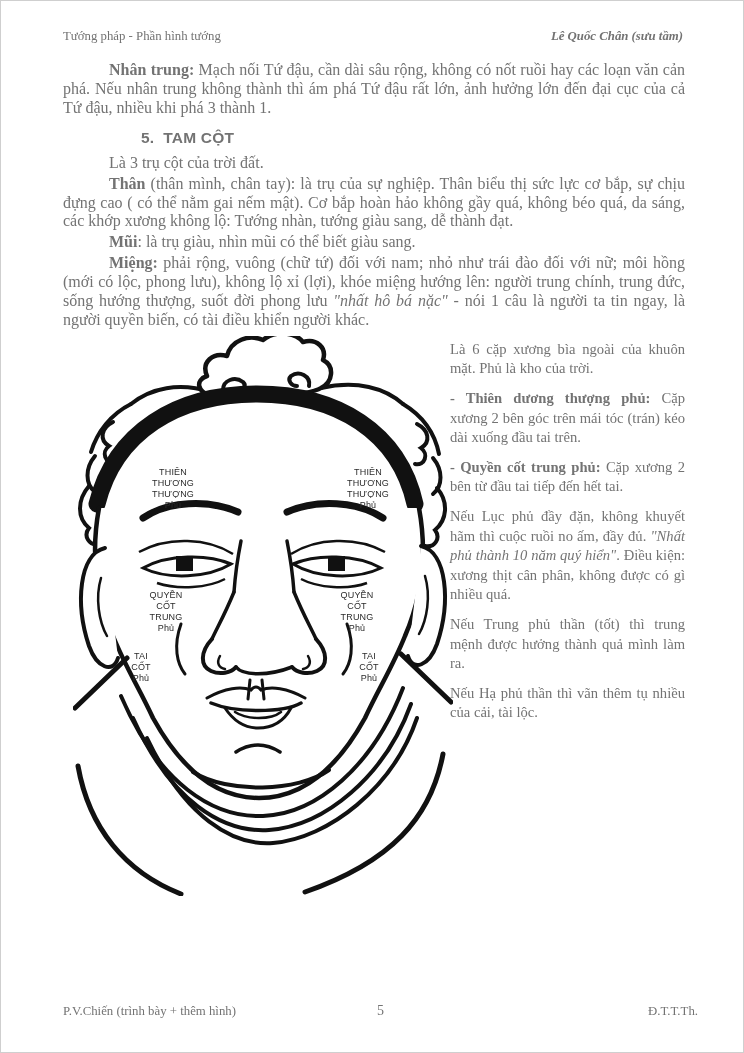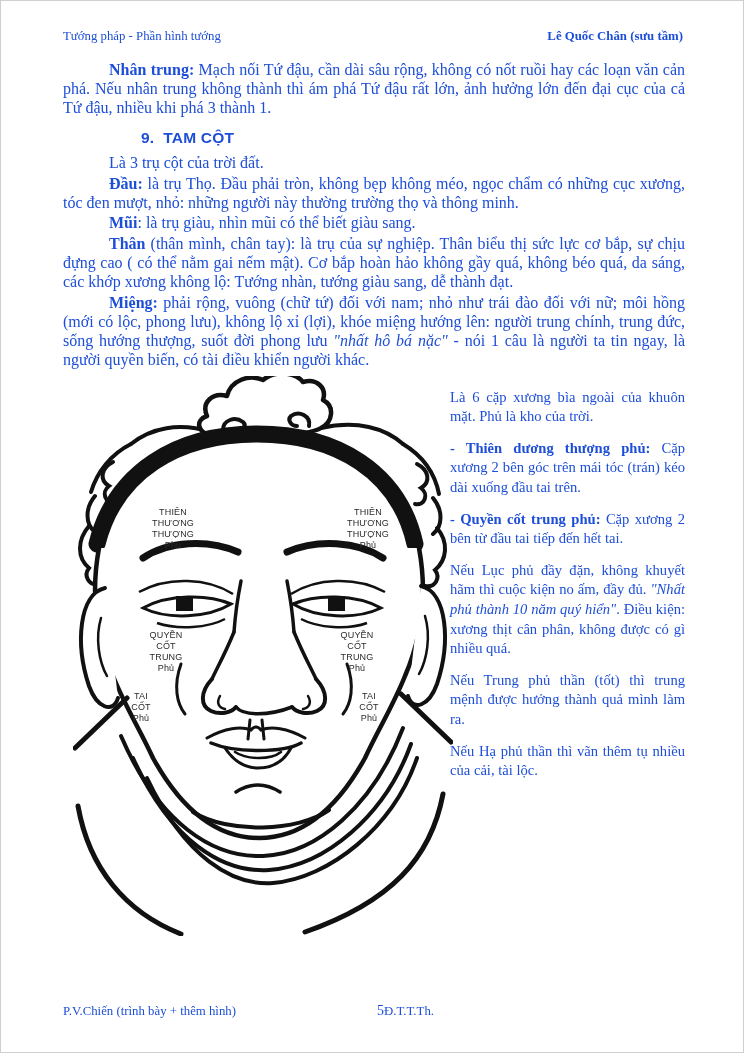--- a/index.html
+++ b/index.html
@@ -3,30 +3,30 @@
 <meta charset="utf-8">
 <style>
   html,body{margin:0;padding:0;background:#e8e8e8;}
   .page{
     position:relative;
     width:744px;height:1053px;
     background:#ffffff;
     border:1px solid #cfcfcf;
     box-sizing:border-box;
     font-family:"Liberation Serif", serif;
-    color:#1d4ed8;
+    color:#737373;
     overflow:hidden;
   }
   .header{
     position:absolute;top:28px;left:62px;right:60px;
     display:flex;justify-content:space-between;align-items:baseline;
     font-size:12.8px;
   }
   .header .h-left{font-style:normal;}
-  .header .h-right{font-weight:bold;}
+  .header .h-right{font-weight:bold;font-style:italic;}
   .content{
     position:absolute;top:60px;left:62px;width:622px;
   }
   p.body-p{
     margin:0 0 2px 0;
     font-size:16px;line-height:18.9px;
     text-align:justify;text-indent:46px;
   }
   h2.sec{
     font-family:"Liberation Sans", sans-serif;
@@ -34,60 +34,59 @@
     margin:11px 0 7px 78px;
     white-space:pre;
     letter-spacing:0.2px;
   }
   .twocol{
     display:flex;align-items:flex-start;margin-top:6px;
   }
   .fig-col{width:387px;flex:none;padding-left:10px;box-sizing:border-box;}
   .text-col{width:235px;flex:none;}
   .text-col p{
-    margin:12px 0 10px 0;
+    margin:4px 0 10px 0;
     font-size:14.6px;line-height:19.6px;
     text-align:justify;text-indent:0;
   }
   .footer{
     position:absolute;top:995px;left:62px;right:45px;
     display:flex;align-items:baseline;
     font-size:12.8px;
   }
   .footer .f-left{flex:1;text-align:left;}
   .footer .f-center{flex:0;text-align:center;font-size:14px;}
-  .footer .f-right{flex:1;margin-top:8px;}
+  .footer .f-right{flex:1;text-align:right;margin-top:8px;}
   svg text{
     font-family:"Liberation Sans", sans-serif;
     font-size:9px;fill:#2b2b2b;text-anchor:middle;letter-spacing:0.2px;
   }
 </style>
 </head>
 <body>
 
 <div class="page">
 
   <div class="header">
     <span class="h-left">Tướng pháp - Phần hình tướng</span>
     <span class="h-right">Lê Quốc Chân (sưu tầm)</span>
   </div>
 
   <div class="content">
 
     <p class="body-p"><b>Nhân trung:</b><span> Mạch nối Tứ đậu, cần dài sâu rộng, không có nốt ruồi hay các loạn văn cản phá. Nếu nhân trung không thành thì ám phá Tứ đậu rất lớn, ảnh hưởng lớn đến đại cục của cả Tứ đậu, nhiều khi phá 3 thành 1.</span></p>
 
-    <h2 class="sec">9.  TAM CỘT</h2>
+    <h2 class="sec">5.  TAM CỘT</h2>
 
     <p class="body-p">Là 3 trụ cột của trời đất.</p>
 
-    <p class="body-p"><b>Đầu:</b><span> là trụ Thọ. Đầu phải tròn, không bẹp không méo, ngọc chẩm có những cục xương, tóc đen mượt, nhỏ: những người này thường trường thọ và thông minh.</span></p>
+
+    <p class="body-p"><b>Thân</b><span> (thân mình, chân tay): là trụ của sự nghiệp. Thân biểu thị sức lực cơ bắp, sự chịu đựng cao ( có thể nằm gai nếm mật). Cơ bắp hoàn hảo không gầy quá, không béo quá, da sáng, các khớp xương không lộ:  Tướng nhàn, tướng giàu sang, dễ thành đạt.</span></p>
 
     <p class="body-p"><b>Mũi</b><span>: là trụ giàu, nhìn mũi có thể biết giàu sang.</span></p>
-
-    <p class="body-p"><b>Thân</b><span> (thân mình, chân tay): là trụ của sự nghiệp. Thân biểu thị sức lực cơ bắp, sự chịu đựng cao ( có thể nằm gai nếm mật). Cơ bắp hoàn hảo không gầy quá, không béo quá, da sáng, các khớp xương không lộ:  Tướng nhàn, tướng giàu sang, dễ thành đạt.</span></p>
 
 
     <p class="body-p"><b>Miệng:</b><span> phải rộng, vuông (chữ tứ) đối với nam; nhỏ như trái đào đối với nữ; môi hồng (mới có lộc, phong lưu), không lộ xỉ (lợi), khóe miệng hướng lên: người trung chính, trung đức, sống hướng thượng, suốt đời phong lưu </span><i>"nhất hô bá nặc"</i><span> - nói 1 câu là người ta tin ngay, là người quyền biến, có tài điều khiển người khác.</span></p>
 
 
     <div class="twocol">
 
       <div class="fig-col">
         <svg width="380" height="560" viewBox="0 0 380 560">
 
@@ -223,21 +222,21 @@
             <text x="296" y="334">CỐT</text>
             <text x="296" y="345">Phủ</text>
           </g>
         </svg>
       </div>
 
       <div class="text-col">
         <p>Là 6 cặp xương bìa ngoài của khuôn mặt. Phủ là kho của trời.</p>
         <p><b>- Thiên dương thượng phủ:</b><span> Cặp xương 2 bên góc trên mái tóc (trán) kéo dài xuống đầu tai trên.</span></p>
         <p><b>- Quyền cốt trung phủ:</b><span> Cặp xương 2 bên từ đầu tai tiếp đến hết tai.</span></p>
-        <p><span>Nếu Lục phủ đầy đặn, không khuyết hãm thì cuộc kiện no ấm, đầy đủ. </span><i>"Nhất phủ thành 10 năm quý hiển"</i><span>. Điều kiện: xương thịt cân phân, không được có gì nhiều quá.</span></p>
+        <p><span>Nếu Lục phủ đầy đặn, không khuyết hãm thì cuộc ruồi no ấm, đầy đủ. </span><i>"Nhất phủ thành 10 năm quý hiển"</i><span>. Điều kiện: xương thịt cân phân, không được có gì nhiều quá.</span></p>
         <p>Nếu Trung phủ thần (tốt) thì trung mệnh được hưởng thành quả mình làm ra.</p>
         <p>Nếu Hạ phủ thần thì vãn thêm tụ nhiều của cải, tài lộc.</p>
       </div>
 
     </div>
   </div>
 
   <div class="footer">
     <span class="f-left">P.V.Chiến (trình bày + thêm hình)</span>
     <span class="f-center">5</span>

